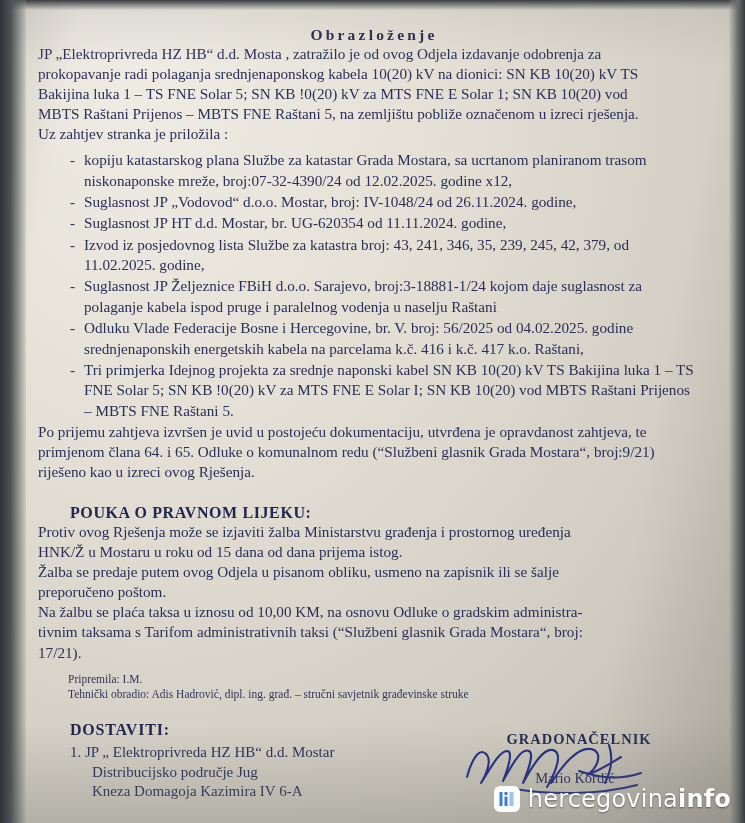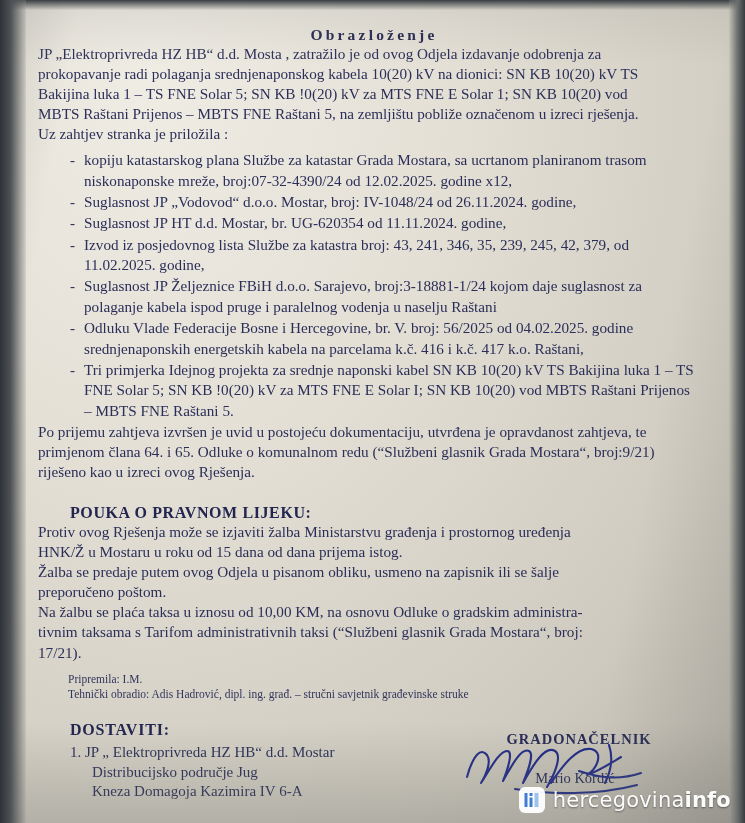--- a/index.html
+++ b/index.html
@@ -211,21 +211,21 @@
     height: 26px;
     border-radius: 6px;
     background: #ffffff;
     display: flex;
     align-items: center;
     justify-content: center;
   }
   .wm-logo svg { display: block; }
   .wm-text {
     font-family: "DejaVu Sans", sans-serif;
-    font-size: 21px;
+    font-size: 24px;
     color: #ffffff;
     letter-spacing: 0.2px;
     text-shadow: 0 1px 2px rgba(0,0,0,0.45);
   }
   .wm-text b { font-weight: bold; }
 </style>
 </head>
 <body>
 
 <div id="page">

